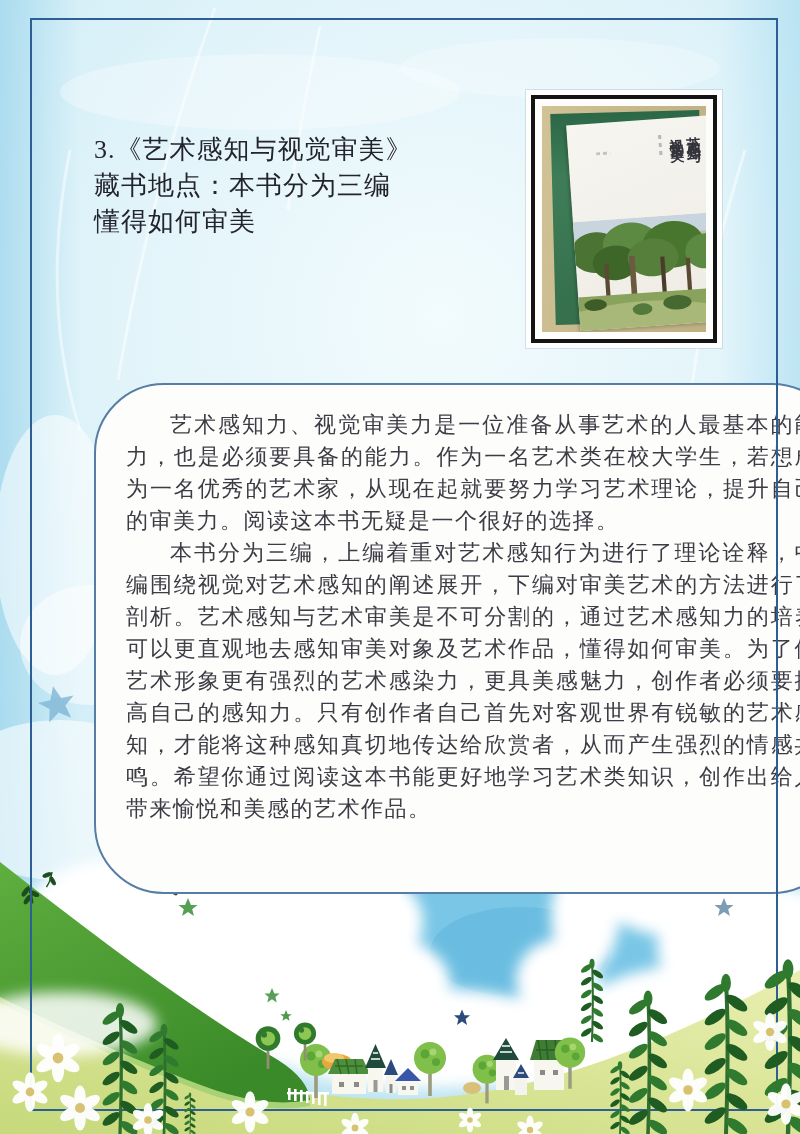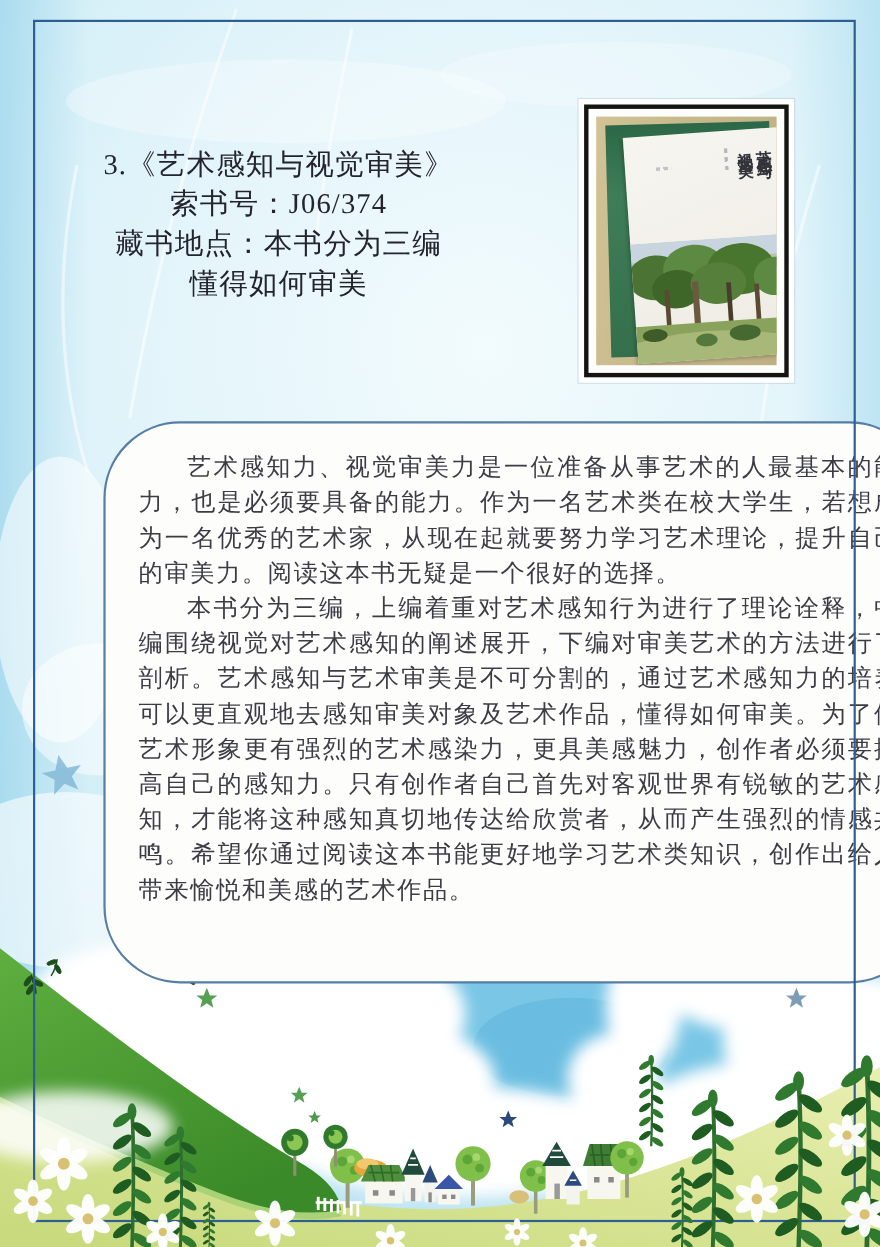--- a/index.html
+++ b/index.html
@@ -13,21 +13,21 @@
   .abs{position:absolute;}
   svg{display:block;}
   
   #bg-art{left:0;top:0;z-index:1;pointer-events:none;}
   
   #scene{left:0;top:812px;z-index:5;pointer-events:none;}
   #front-scene{left:0;top:812px;z-index:25;pointer-events:none;}
   
   .frame{left:30px;top:18px;width:744px;height:1089px;border:2px solid #2e5f94;z-index:20;pointer-events:none;}
   
-  .heading{left:94px;top:132px;z-index:12;color:#24242e;font-size:26px;line-height:36px;letter-spacing:1px;text-align:center;}
+  .heading{left:94px;top:132px;z-index:12;color:#24242e;font-size:26px;line-height:36px;letter-spacing:1px;}
   .heading .t1{font-size:26px;}
   
   .book-outer{left:526px;top:90px;width:196px;height:258px;background:#ffffff;padding:5px;box-sizing:border-box;z-index:12;box-shadow:0 0 0 1px rgba(120,150,170,.25);}
   .book-black{width:100%;height:100%;border:4px solid #141414;background:#fdfdfb;padding:7px;box-sizing:border-box;}
   .photo{position:relative;width:100%;height:100%;overflow:hidden;background:linear-gradient(100deg,#d2c396 0%,#c7b88c 45%,#beb083 100%);}
   .green-under{position:absolute;left:7%;top:2.5%;right:2%;bottom:4%;transform:rotate(-1.5deg);
     background:linear-gradient(180deg,#2c6847,#3f7d58 30%,#356f4c);}
   .cover{position:absolute;left:15%;top:5%;width:86%;height:91%;transform:rotate(-4deg);transform-origin:85% 8%;
     background:linear-gradient(160deg,#f7f5f0,#edebE3);box-shadow:-2px 2px 3px rgba(0,0,0,.18);}
   .v-title{position:absolute;top:9px;right:7px;writing-mode:vertical-rl;font-weight:bold;
@@ -220,21 +220,20 @@
         <rect x="19" y="10" width="5" height="5" fill="#8a8a8a"></rect>
     </g>
     <use href="#rtree" transform="translate(570,252) scale(0.95)"></use>
   </g>
 </svg>
 
 <div class="abs frame"></div>
 
 <div class="abs heading">
   <div class="t1">3.《艺术感知与视觉审美》</div>
-  <div>索书号：J06/374</div>
   <div>藏书地点：本书分为三编</div>
   <div>懂得如何审美</div>
 </div>
 
 <div class="abs book-outer">
   <div class="book-black">
     <div class="photo">
       <div class="green-under"></div>
       <div class="cover">
         <div class="v-title">

